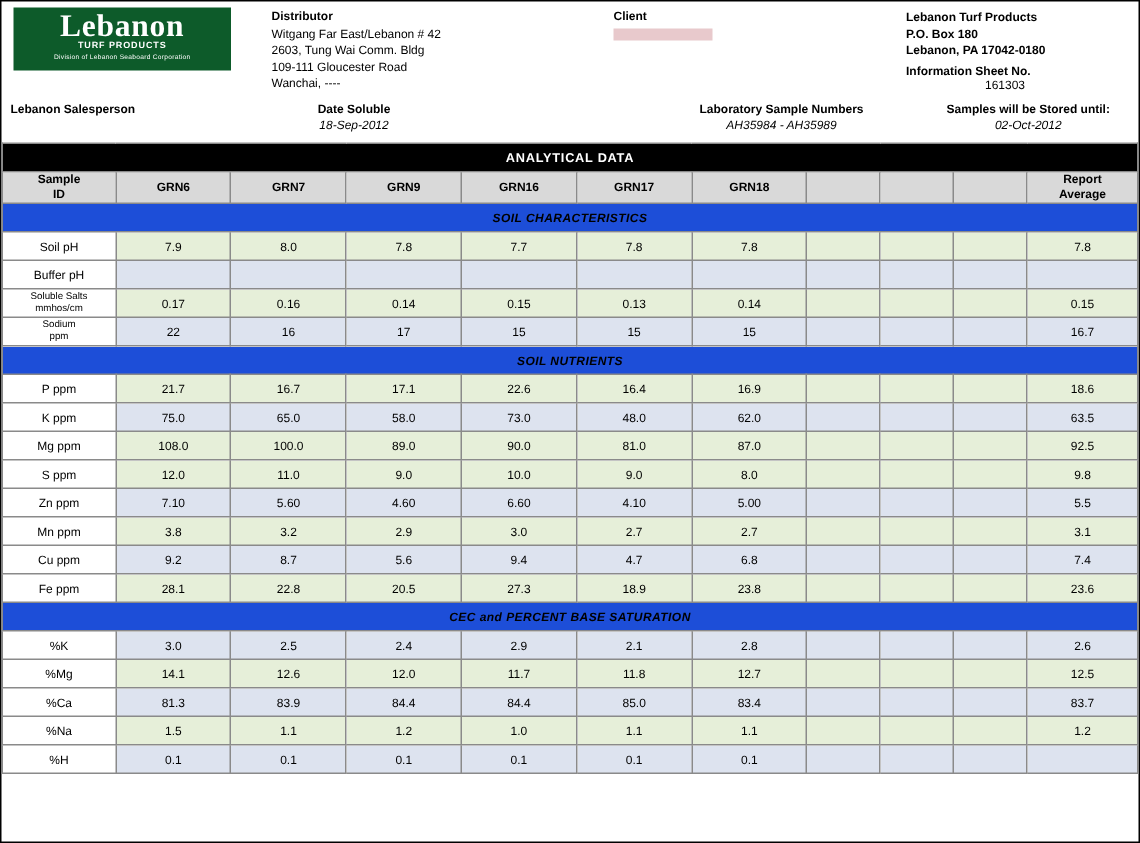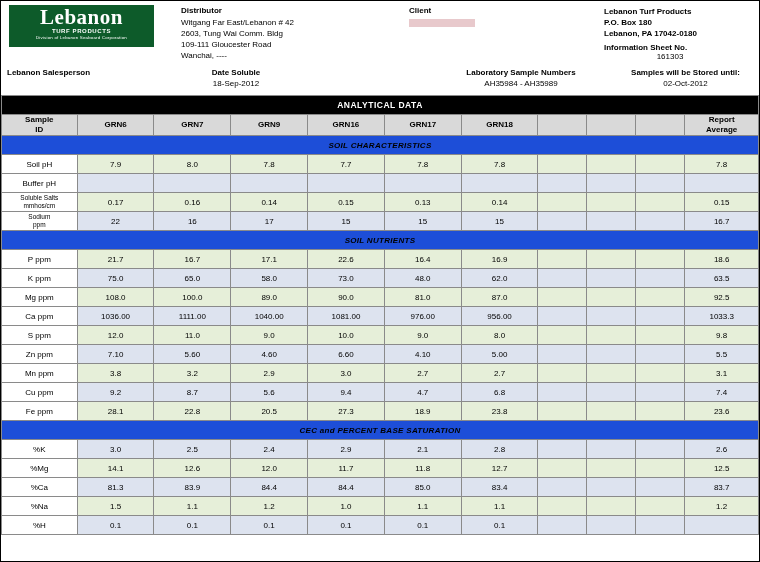--- a/index.html
+++ b/index.html
@@ -117,20 +117,21 @@
     font-size: 8px;
   }
   .subhdr .cell .t {
     font-weight: bold;
     display: block;
     line-height: 11px;
   }
   .subhdr .cell .v {
     display: block;
     line-height: 12px;
+    font-style: italic;
   }
   #sh-sales { left: 6px;   width: 150px; text-align: left; }
   #sh-date  { left: 175px; width: 120px; }
   #sh-turn  { left: 300px; width: 130px; }
   #sh-nums  { left: 430px; width: 180px; }
   #sh-store { left: 612px; width: 145px; }
 
   
   table.data {
     width: 100%;
@@ -367,33 +368,20 @@
           <td class="val-green">89.0</td>
           <td class="val-green">90.0</td>
           <td class="val-green">81.0</td>
           <td class="val-green">87.0</td>
           <td class="val-green"></td>
           <td class="val-green"></td>
           <td class="val-green"></td>
           <td class="val-green">92.5</td>
         </tr>
         <tr>
-          <td class="rowlabel">Ca  ppm</td>
-          <td class="val-blue">1036.00</td>
-          <td class="val-blue">1111.00</td>
-          <td class="val-blue">1040.00</td>
-          <td class="val-blue">1081.00</td>
-          <td class="val-blue">976.00</td>
-          <td class="val-blue">956.00</td>
-          <td class="val-blue"></td>
-          <td class="val-blue"></td>
-          <td class="val-blue"></td>
-          <td class="val-blue">1033.3</td>
-        </tr>
-        <tr>
           <td class="rowlabel">S  ppm</td>
           <td class="val-green">12.0</td>
           <td class="val-green">11.0</td>
           <td class="val-green">9.0</td>
           <td class="val-green">10.0</td>
           <td class="val-green">9.0</td>
           <td class="val-green">8.0</td>
           <td class="val-green"></td>
           <td class="val-green"></td>
           <td class="val-green"></td>

